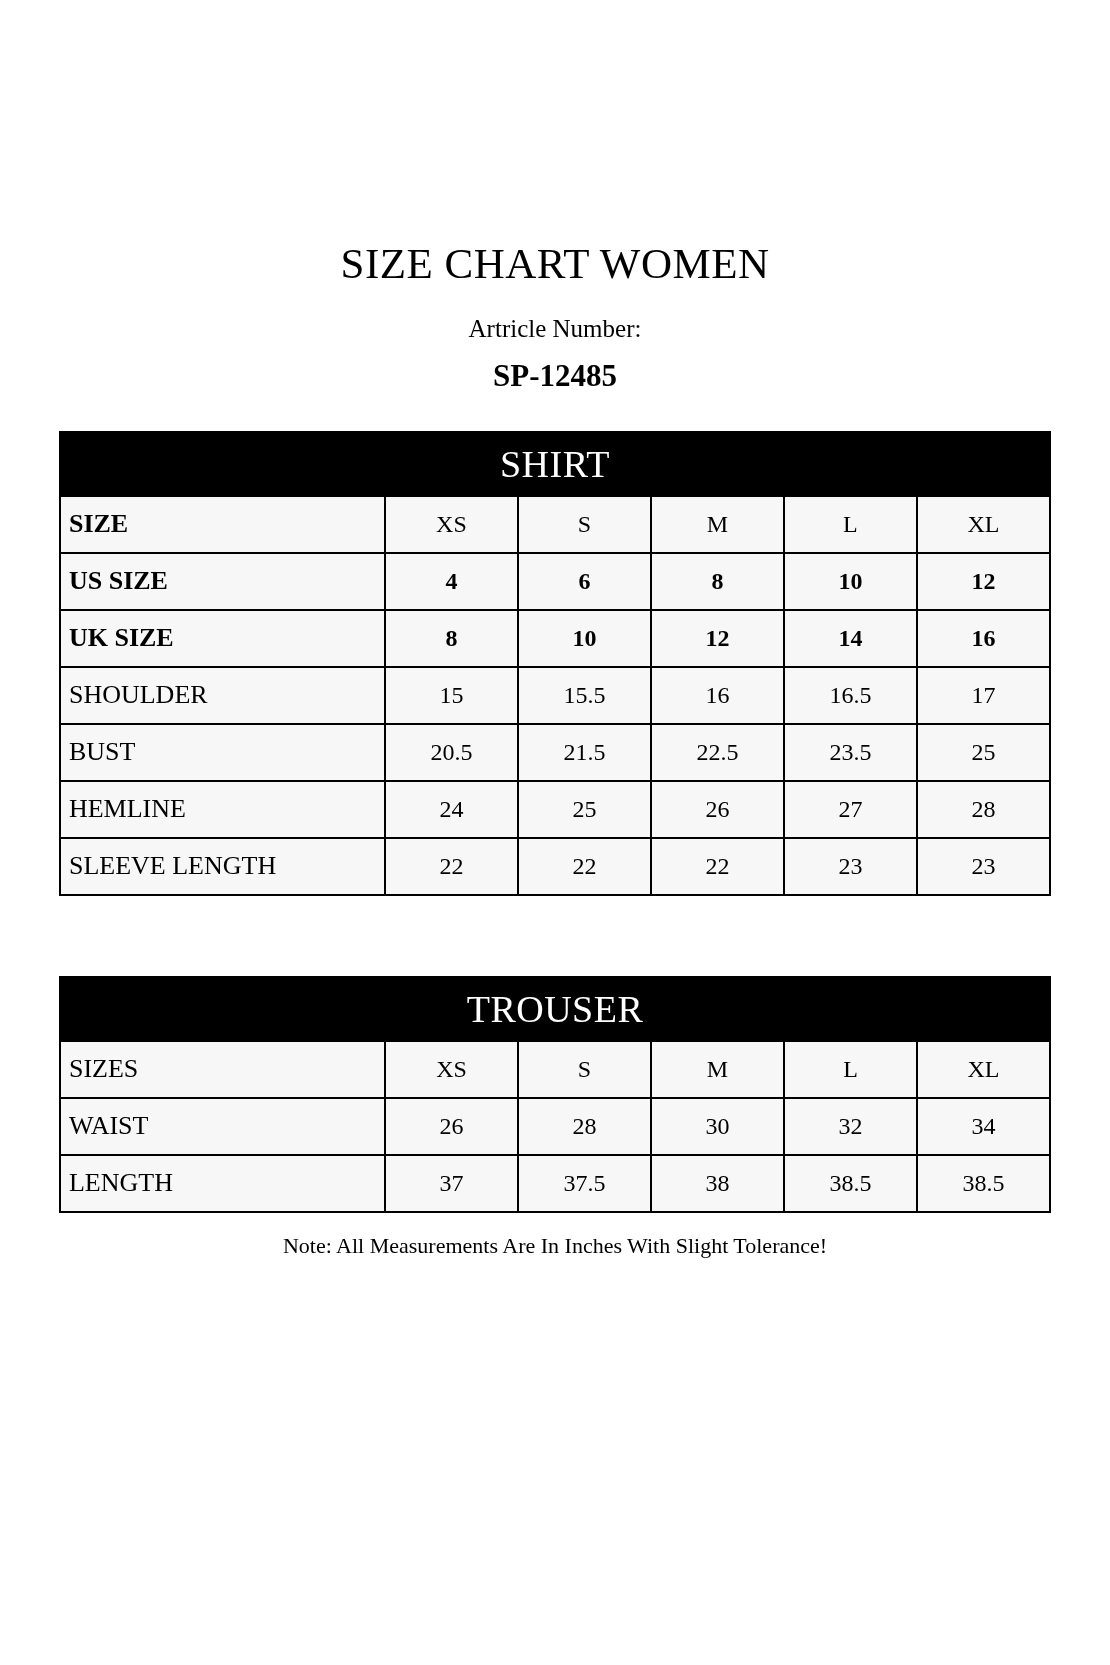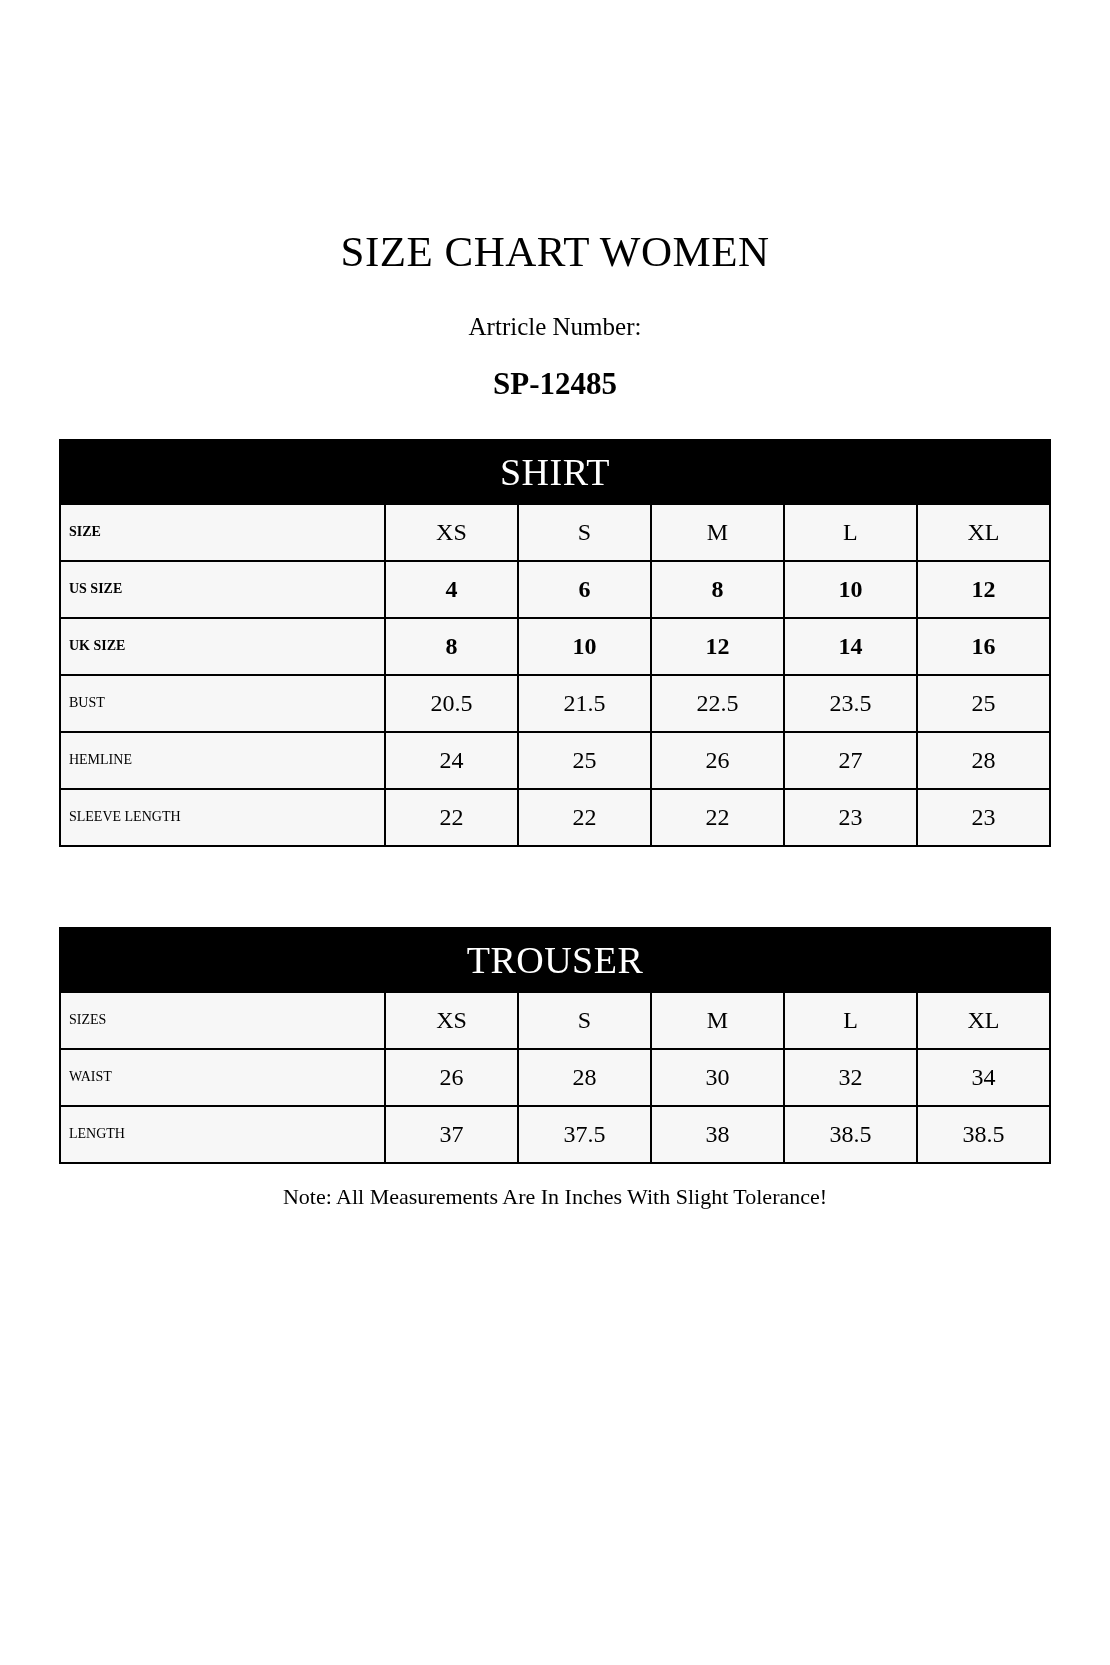--- a/index.html
+++ b/index.html
@@ -12,37 +12,37 @@
     height: 1665px;
     font-family: "Liberation Serif", serif;
     color: #000000;
     position: relative;
     overflow: hidden;
   }
   .page {
     width: 1110px;
     height: 1665px;
     box-sizing: border-box;
-    padding: 0 28px;
+    padding: 12px 28px;
     position: relative;
   }
   .title {
     text-align: center;
     font-size: 43px;
     font-weight: 400;
     letter-spacing: 0.5px;
     margin: 0;
     padding-top: 228px;
     line-height: 1.1;
   }
   .article-label {
     text-align: center;
     font-size: 25px;
     font-weight: 400;
-    margin: 10px;
+    margin: 0;
     padding-top: 28px;
     line-height: 1.1;
   }
   .article-number {
     text-align: center;
     font-size: 31px;
     font-weight: 700;
     margin: 0;
     padding-top: 16px;
     line-height: 1.1;
@@ -67,21 +67,21 @@
     color: #ffffff;
     font-size: 38px;
     height: 62px;
     border: 2px solid #000000;
     letter-spacing: 0.5px;
     font-weight: 400;
   }
   .row-label {
     text-align: left !important;
     padding-left: 8px !important;
-    font-size: 14px;
+    font-size: 26px;
   }
   .row-label.bold {
     font-weight: 700;
   }
   td.val {
     font-size: 24px;
   }
   td.val.bold {
     font-weight: 700;
   }
@@ -153,20 +153,28 @@
         <tr class="drow">
           <td class="row-label bold">UK SIZE</td>
           <td class="val bold">8</td>
           <td class="val bold">10</td>
           <td class="val bold">12</td>
           <td class="val bold">14</td>
           <td class="val bold">16</td>
         </tr>
 
 
+        <tr class="drow">
+          <td class="row-label">SHOULDER</td>
+          <td class="val">15</td>
+          <td class="val">15.5</td>
+          <td class="val">16</td>
+          <td class="val">16.5</td>
+          <td class="val">17</td>
+        </tr>
 
         <tr class="drow">
           <td class="row-label">BUST</td>
           <td class="val">20.5</td>
           <td class="val">21.5</td>
           <td class="val">22.5</td>
           <td class="val">23.5</td>
           <td class="val">25</td>
         </tr>
 

